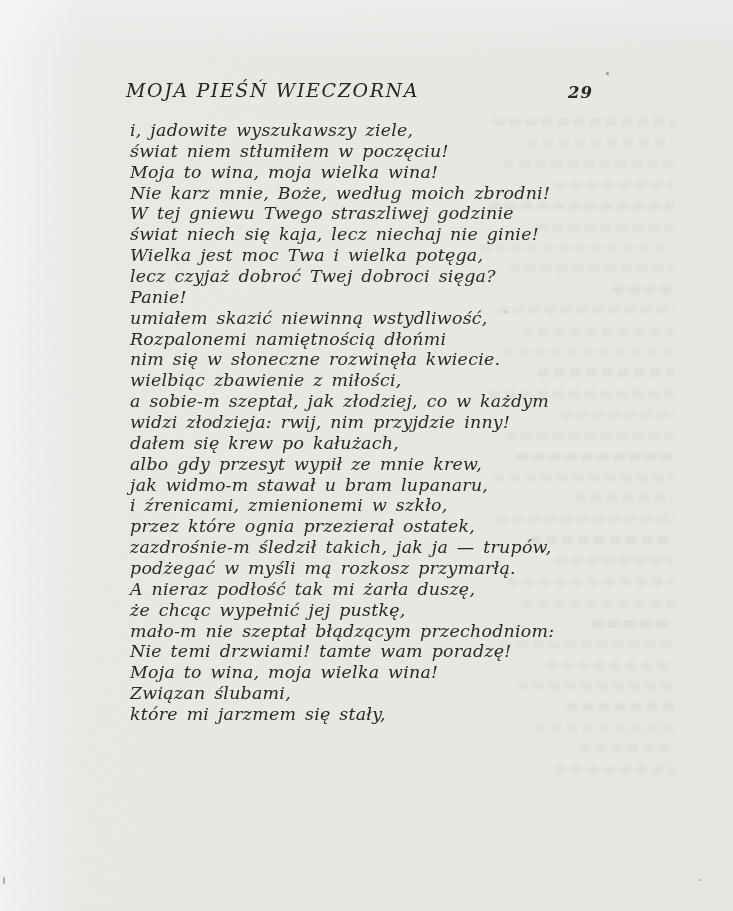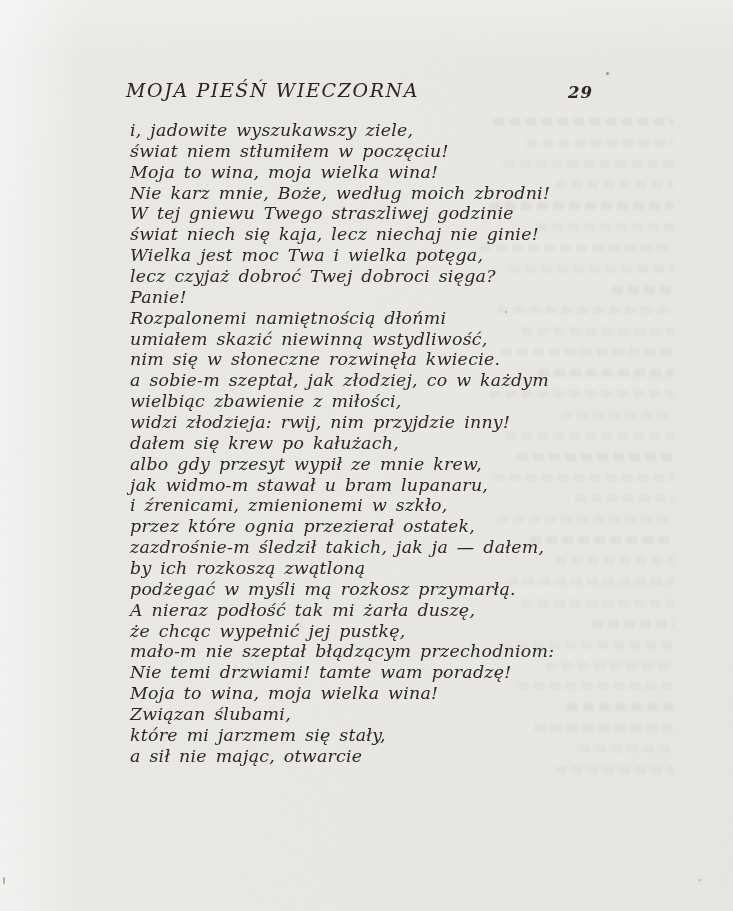--- a/index.html
+++ b/index.html
@@ -212,41 +212,39 @@
   <div class="poem">
       <div class="line">i, jadowite wyszukawszy ziele,</div>
       <div class="line">świat niem stłumiłem w poczęciu!</div>
       <div class="line">Moja to wina, moja wielka wina!</div>
       <div class="line">Nie karz mnie, Boże, według moich zbrodni!</div>
       <div class="line">W tej gniewu Twego straszliwej godzinie</div>
       <div class="line">świat niech się kaja, lecz niechaj nie ginie!</div>
       <div class="line">Wielka jest moc Twa i wielka potęga,</div>
       <div class="line">lecz czyjaż dobroć Twej dobroci sięga?</div>
       <div class="line">Panie!</div>
+      <div class="line">umiałem skazić niewinną wstydliwość,</div>
       <div class="line">Rozpalonemi namiętnością dłońmi</div>
-      <div class="line">umiałem skazić niewinną wstydliwość,</div>
       <div class="line">nim się w słoneczne rozwinęła kwiecie.</div>
+      <div class="line">wielbiąc zbawienie z miłości,</div>
       <div class="line">a sobie-m szeptał, jak złodziej, co w każdym</div>
-      <div class="line">wielbiąc zbawienie z miłości,</div>
       <div class="line">widzi złodzieja: rwij, nim przyjdzie inny!</div>
       <div class="line">dałem się krew po kałużach,</div>
       <div class="line">albo gdy przesyt wypił ze mnie krew,</div>
       <div class="line">jak widmo-m stawał u bram lupanaru,</div>
       <div class="line">i źrenicami, zmienionemi w szkło,</div>
       <div class="line">przez które ognia przezierał ostatek,</div>
-      <div class="line">zazdrośnie-m śledził takich, jak ja — dałem,</div>
-      <div class="line">by ich rozkoszą zwątloną</div>
+      <div class="line">zazdrośnie-m śledził takich, jak ja — trupów,</div>
       <div class="line">podżegać w myśli mą rozkosz przymarłą.</div>
       <div class="line">A nieraz podłość tak mi żarła duszę,</div>
       <div class="line">że chcąc wypełnić jej pustkę,</div>
       <div class="line">mało-m nie szeptał błądzącym przechodniom:</div>
       <div class="line">Nie temi drzwiami! tamte wam poradzę!</div>
       <div class="line">Moja to wina, moja wielka wina!</div>
       <div class="line">Związan ślubami,</div>
       <div class="line">które mi jarzmem się stały,</div>
-      <div class="line">a sił nie mając, otwarcie</div>
     </div>
 
   <div class="speck" style="left:606px;top:72px;width:3px;height:3px;"></div>
   <div class="speck" style="left:3px;top:877px;width:2px;height:7px;border-radius:1px;opacity:.7;"></div>
   <div class="speck" style="left:698px;top:879px;width:3px;height:2px;opacity:.6;"></div>
   <div class="speck" style="left:505px;top:311px;width:2px;height:2px;opacity:.7;"></div>
 </div>
 
 </body></html>

